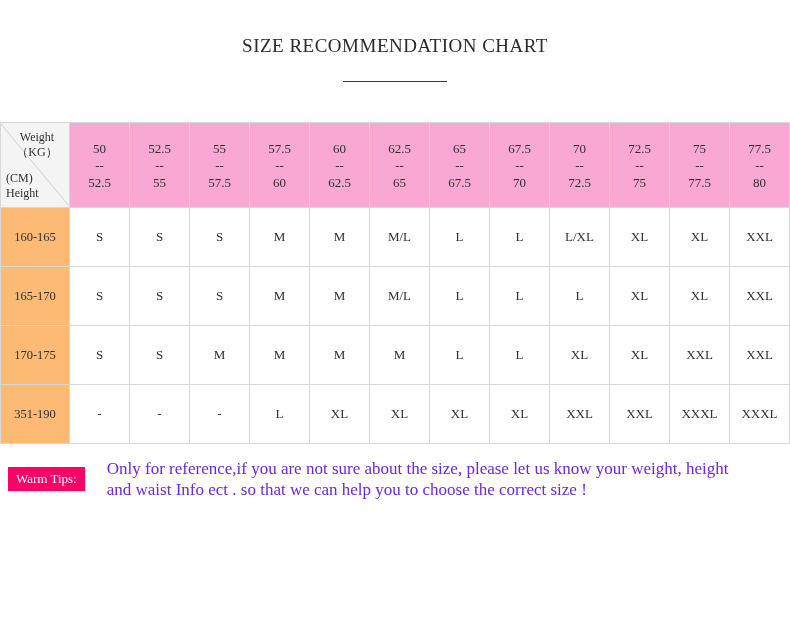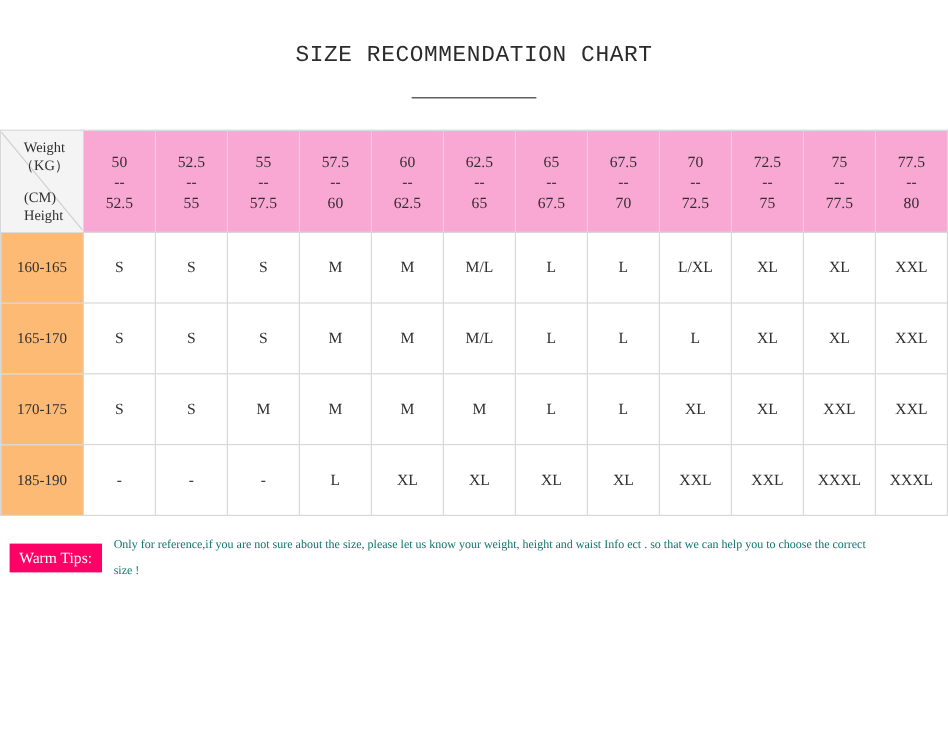--- a/index.html
+++ b/index.html
@@ -19,30 +19,30 @@
     width: 790px;
     height: 623px;
     box-sizing: border-box;
   }
   .title {
     text-align: center;
     font-size: 19px;
     letter-spacing: 0.5px;
     color: #2b2b2b;
     padding-top: 35px;
-    font-family: Liberation Mono, monospace;
+    font-family: Liberation Serif, serif;
   }
   .title-rule {
     width: 104px;
     height: 1px;
     background: #3a3a3a;
     margin: 24px auto 0 auto;
   }
   .table-wrap {
-    margin-top: 26px;
+    margin-top: 40px;
     padding: 0 0 0 0;
   }
   table.size-table {
     border-collapse: collapse;
     width: 790px;
     table-layout: fixed;
     font-size: 13px;
   }
   table.size-table td,
   table.size-table th {
@@ -83,21 +83,21 @@
     top: 6px;
     right: 4px;
     text-align: center;
     font-size: 12px;
     line-height: 15px;
     width: 56px;
   }
   .corner-height {
     position: absolute;
     bottom: 5px;
-    left: 19px;
+    left: 5px;
     text-align: left;
     font-size: 12px;
     line-height: 15px;
     width: 56px;
   }
   .rng {
     display: block;
     font-size: 13px;
     line-height: 17px;
   }
@@ -120,24 +120,24 @@
   .tips-badge {
     background: #ff0066;
     color: #ffffff;
     font-size: 13px;
     padding: 5px 8px 5px 8px;
     line-height: 14px;
     white-space: nowrap;
     font-family: "Liberation Serif", serif;
   }
   .tips-text {
-    margin-left: 10px;
-    font-size: 10px;
+    margin-left: 22px;
+    font-size: 17px;
     line-height: 21px;
-    color: #0f766e;
+    color: #6d28d9;
     max-width: 630px;
     font-family: "Liberation Serif", serif;
   }
 </style>
 </head>
 <body>
 
 <div class="page">
 
   <div class="title">SIZE RECOMMENDATION  CHART</div>
@@ -265,21 +265,21 @@
           <td>M</td>
           <td>M</td>
           <td>L</td>
           <td>L</td>
           <td>XL</td>
           <td>XL</td>
           <td>XXL</td>
           <td>XXL</td>
         </tr>
         <tr>
-          <td class="rowhead">185-190</td>
+          <td class="rowhead">351-190</td>
           <td>-</td>
           <td>-</td>
           <td>-</td>
           <td>L</td>
           <td>XL</td>
           <td>XL</td>
           <td>XL</td>
           <td>XL</td>
           <td>XXL</td>
           <td>XXL</td>

